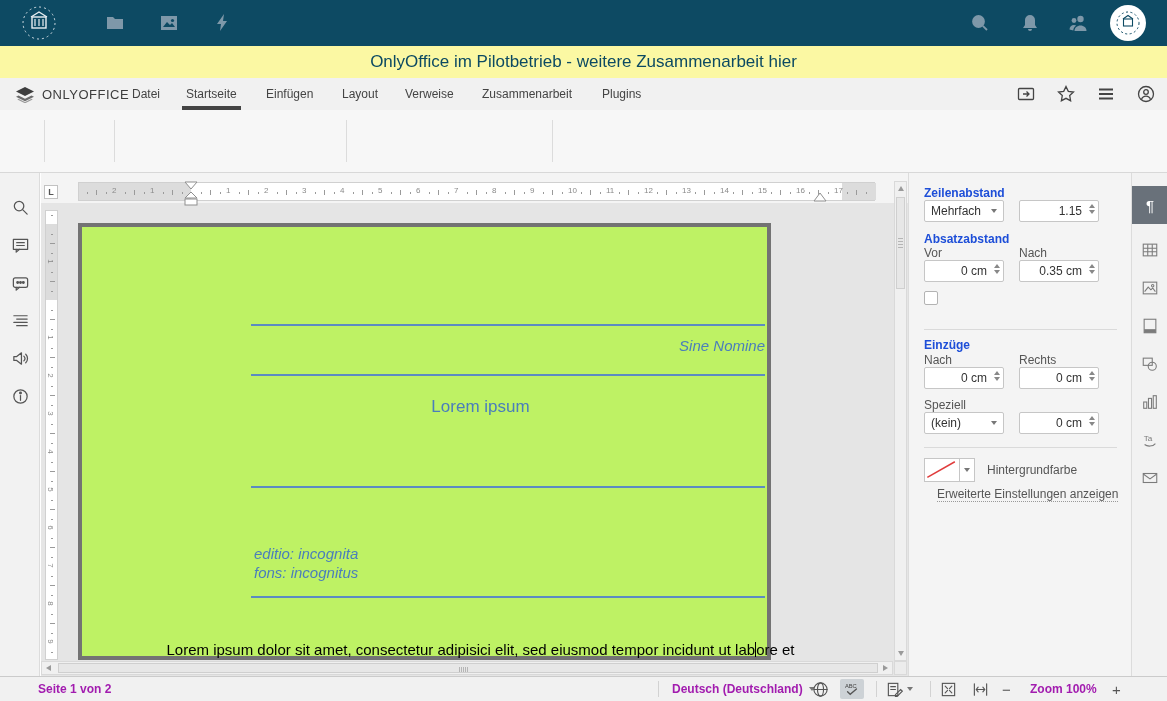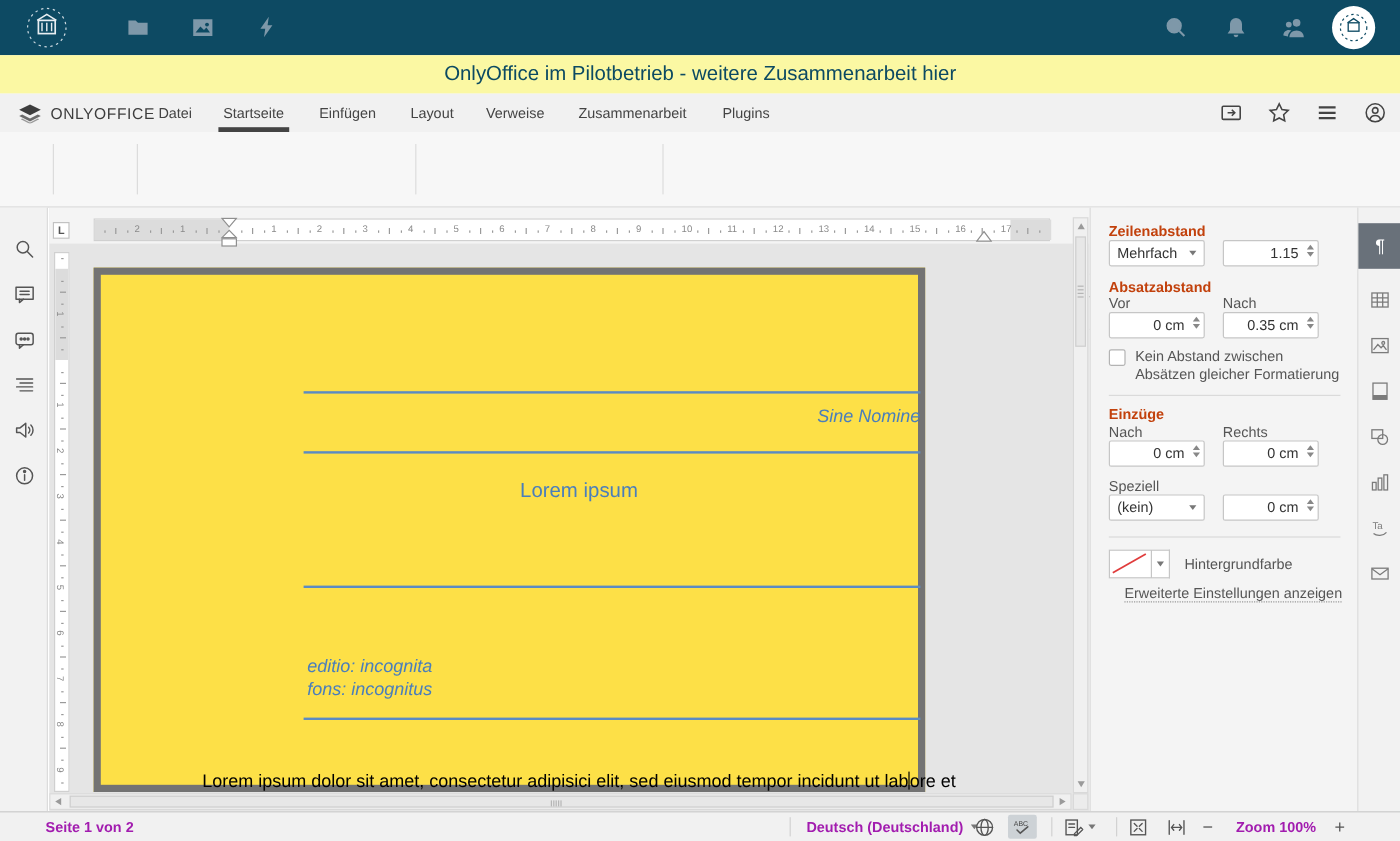--- a/index.html
+++ b/index.html
@@ -65,39 +65,39 @@
   .hruler .tick.h { top:7px; height:5px; }
   .hruler .tick.q { top:9px; height:2px; }
   .vruler { position:absolute; left:4px; top:37px; width:13px; height:450px; background:#fff; border:1px solid #d0d0d0; overflow:hidden; }
   .vr-gray { position:absolute; left:0; width:100%; background:#dcdcdc; }
   .vruler .rnum { position:absolute; left:2px; font-size:8px; color:#8a8a8a; transform:rotate(90deg); }
   .vruler .tick { position:absolute; height:1px; background:#9a9a9a; }
   .vruler .tick.h { left:4px; width:5px; }
   .vruler .tick.q { left:5px; width:2px; }
   .marker { position:absolute; }
 
-  .page { position:absolute; left:37px; top:50px; width:693px; height:437px; background:#fde047; border:6px solid #737373; }
+  .page { position:absolute; left:37px; top:50px; width:693px; height:437px; background:#bef264; border:4px solid #737373; }
   .blueline { position:absolute; left:169px; width:514px; height:2px; background:#5b8bc2; }
   .blu { color:#4a7ebb; }
   .doc-right { position:absolute; left:169px; width:514px; text-align:right; font-style:italic; font-size:15px; }
   .doc-center { position:absolute; left:0; width:797px; text-align:center; }
   .caret-bar { display:inline-block; width:1px; height:15px; background:#000; vertical-align:-2px; }
 
   .vscroll { position:absolute; left:853px; top:8px; width:13px; height:480px; background:#f0f0f0; border:1px solid #d9d9d9; }
   .vthumb { position:absolute; left:1px; top:15px; width:9px; height:92px; background:#e7e7e7; border:1px solid #cfcfcf; }
   .hscroll { position:absolute; left:0px; top:488px; width:852px; height:14px; background:#f0f0f0; border:1px solid #d9d9d9; }
   .hthumb { position:absolute; left:16px; top:1px; width:820px; height:10px; background:#e7e7e7; border:1px solid #cfcfcf; }
   .grip-v { position:absolute; display:flex; gap:1px; }
   .grip-v i { width:5px; height:1px; background:#b5b5b5; display:block; }
   .arrow { width:0; height:0; position:absolute; }
   .scorner { position:absolute; left:853px; top:488px; width:13px; height:14px; background:#ececec; border:1px solid #d9d9d9; }
 
   
   .rightpanel { position:absolute; left:908px; top:173px; width:223px; height:503px; background:#f4f4f4; border-left:1px solid #dcdcdc; font-size:12px; }
-  .rp-h { position:absolute; font-weight:bold; color:#c2410c; }
+  .rp-h { position:absolute; font-weight:bold; color:#1d4ed8; }
   .rp-l { position:absolute; color:#555; }
   .spin { position:absolute; height:22px; background:#fff; border:1px solid #c6c6c6; border-radius:2px;
           display:flex; align-items:center; justify-content:flex-end; padding-right:16px; font-size:12px; color:#333; }
   .spin .ud { position:absolute; right:3px; top:3px; display:flex; flex-direction:column; gap:2px; }
   .spin .ud i { width:0; height:0; border-left:3px solid transparent; border-right:3px solid transparent; display:block; }
   .spin .ud i.u { border-bottom:4px solid #888; }
   .spin .ud i.d { border-top:4px solid #888; }
   .drop { position:absolute; height:22px; background:#fff; border:1px solid #c6c6c6; border-radius:2px;
           display:flex; align-items:center; justify-content:space-between; padding:0 6px; font-size:12px; color:#333; cursor:pointer; }
   .rp-div { position:absolute; left:15px; width:193px; height:1px; background:#dadada; }
@@ -687,21 +687,20 @@
     </div>
     <div class="spin" style="left:110px;top:87px;width:80px">
       <span>0.35 cm</span>
       <span class="ud">
           <i class="u"></i>
           <i class="d"></i>
         </span>
     </div>
 
     <div class="chk" style="left:15px;top:118px"></div>
-    <div class="rp-l" style="left:37px;top:117px;width:172px;line-height:15px">Kein Abstand zwischen Absätzen gleicher Formatierung</div>
 
     <div class="rp-div" style="top:156px"></div>
 
     <div class="rp-h" style="left:15px;top:165px">Einzüge</div>
     <div class="rp-l" style="left:15px;top:180px">Nach</div>
     <div class="rp-l" style="left:110px;top:180px">Rechts</div>
     <div class="spin" style="left:15px;top:194px;width:80px">
       <span>0 cm</span>
       <span class="ud">
           <i class="u"></i>

